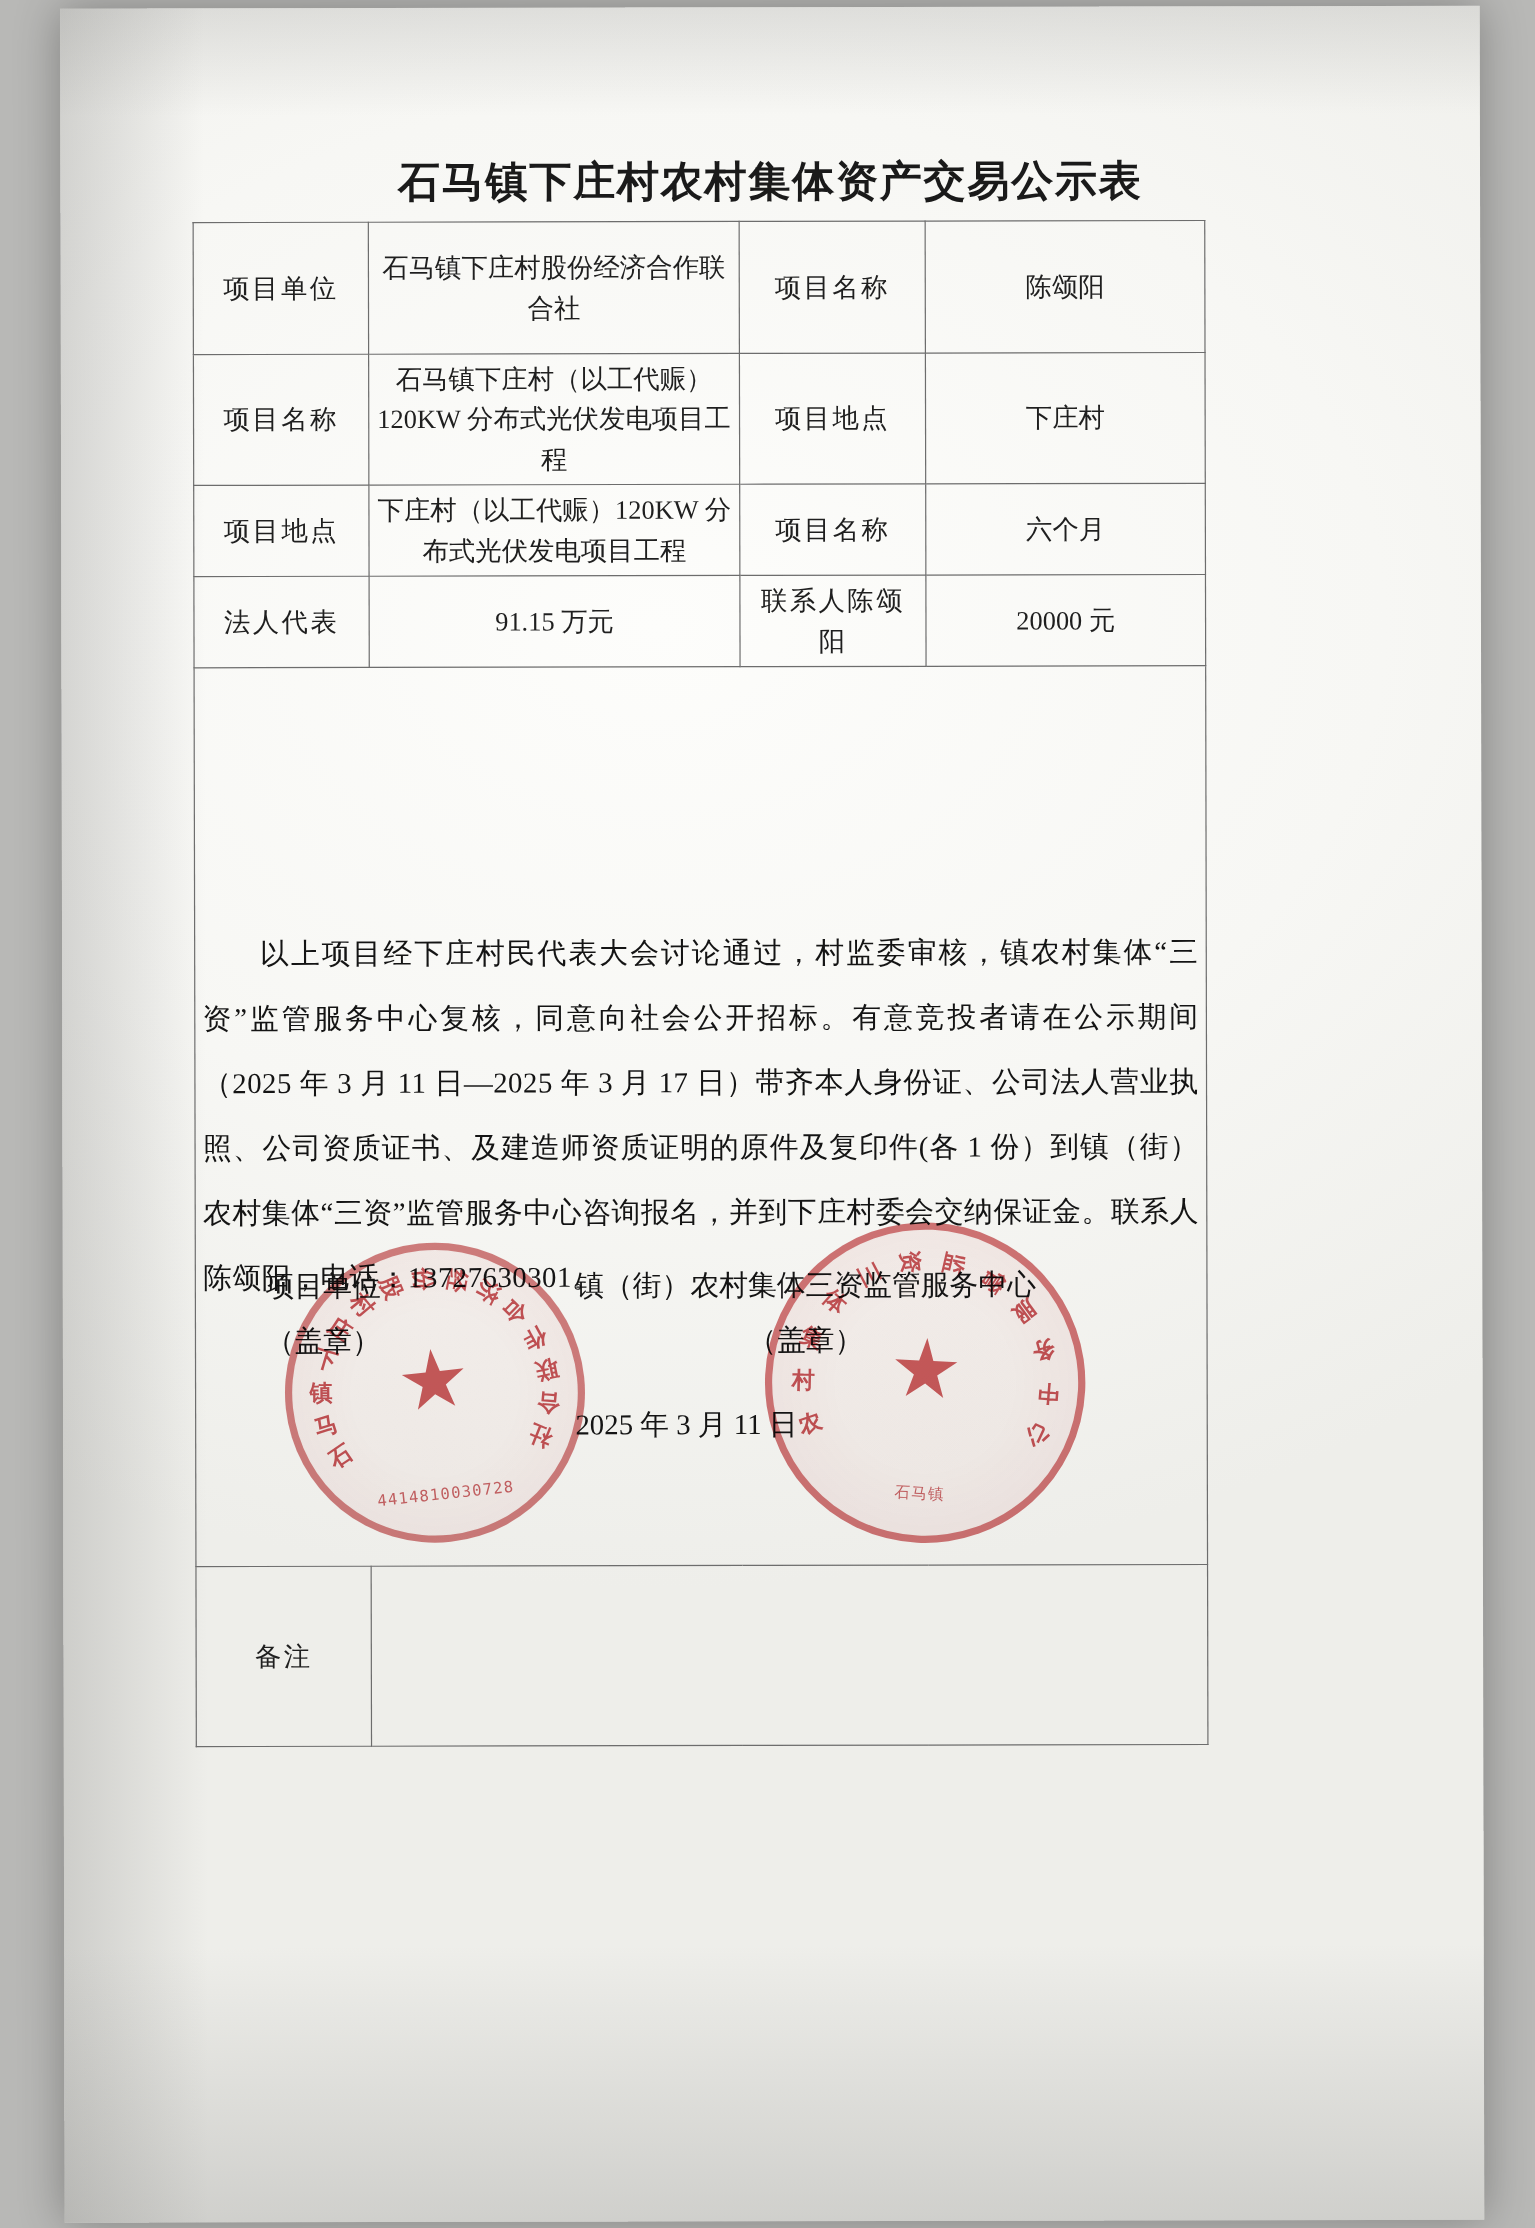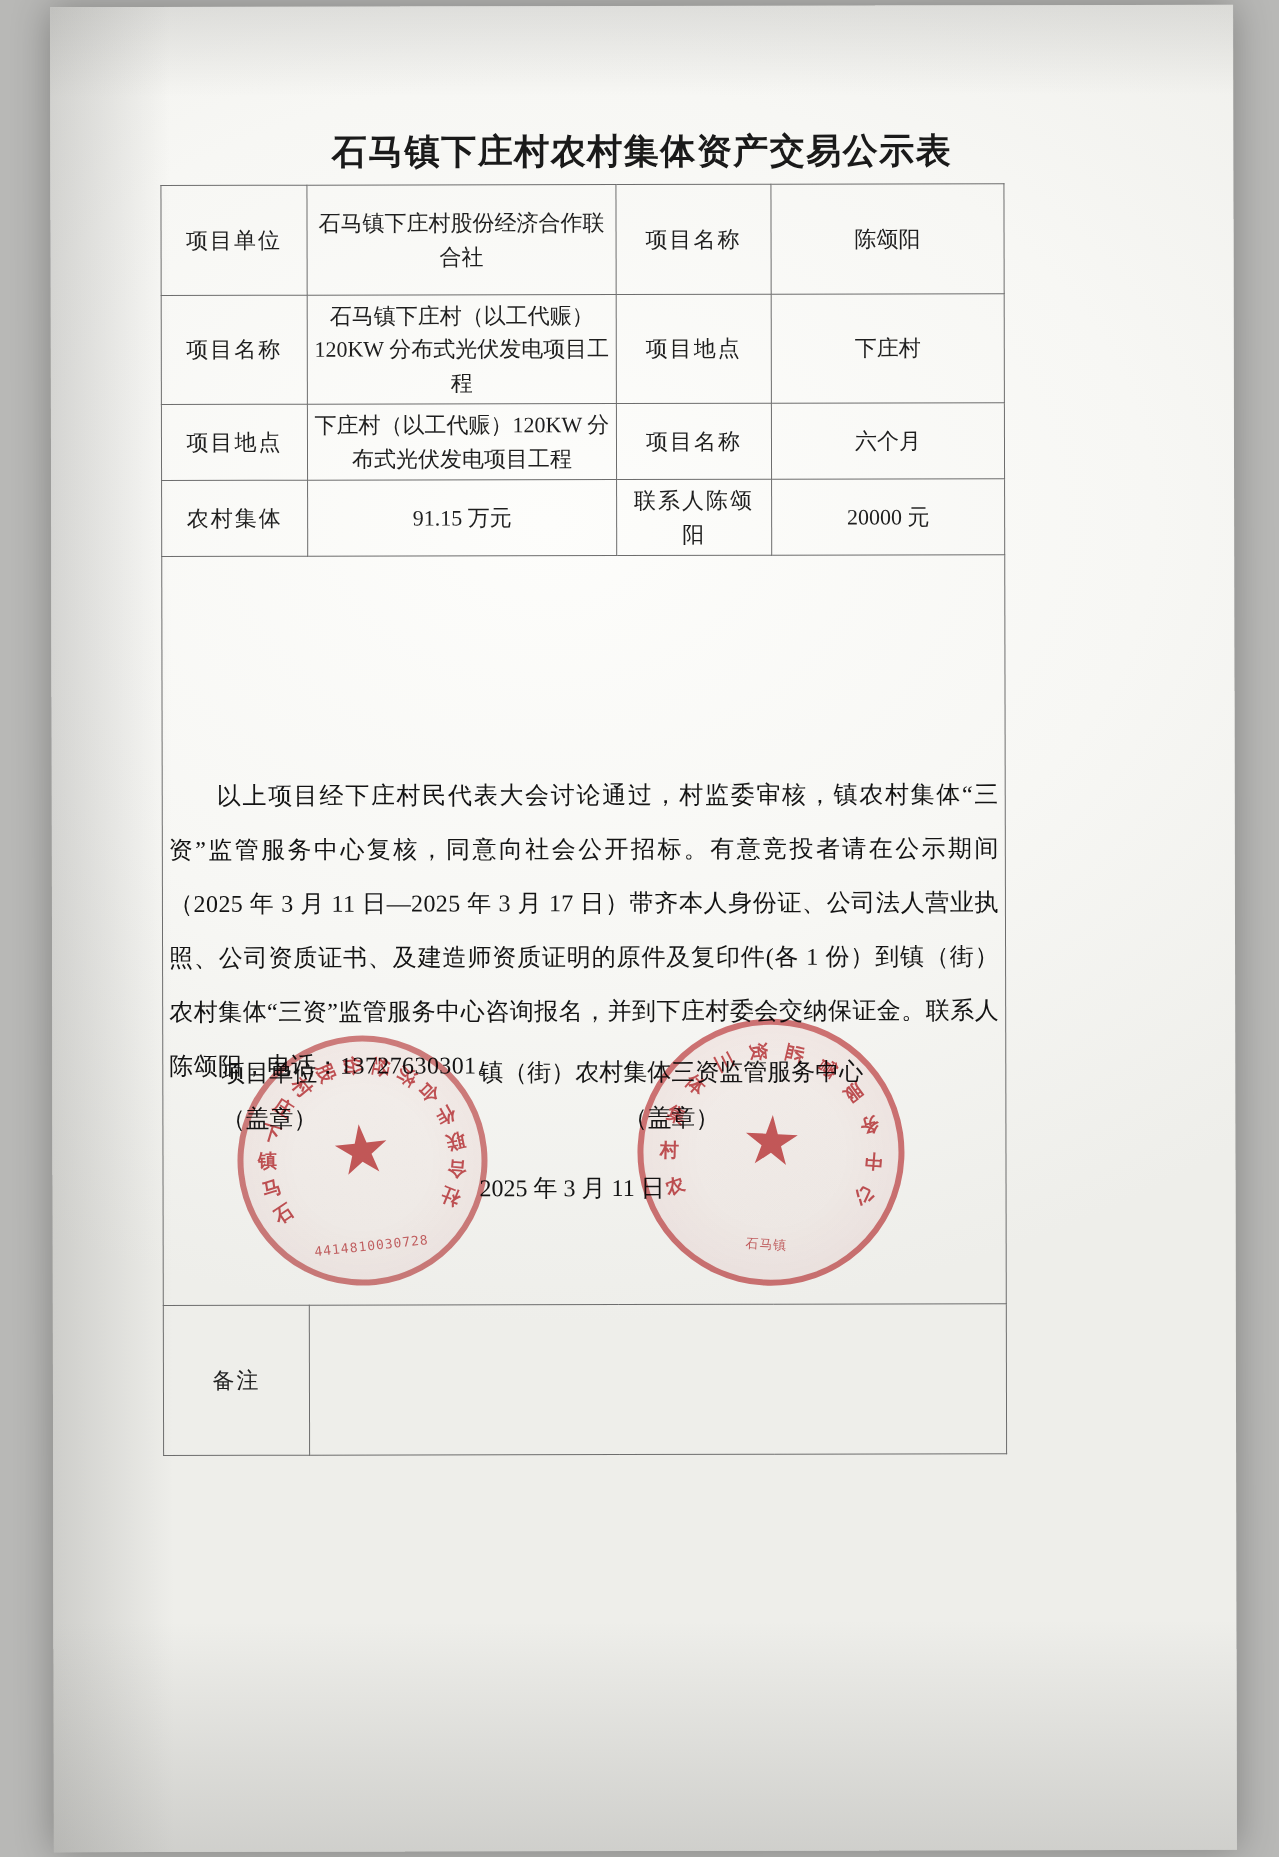--- a/index.html
+++ b/index.html
@@ -223,21 +223,21 @@
           <td class="cell-label">项目地点</td>
           <td class="cell-big">下庄村</td>
         </tr>
         <tr class="row-scale">
           <td class="cell-label">项目地点</td>
           <td class="cell-wrap">下庄村（以工代赈）120KW 分布式光伏发电项目工程</td>
           <td class="cell-label">项目名称</td>
           <td class="cell-big">六个月</td>
         </tr>
         <tr class="row-price">
-          <td class="cell-label">农村集体</td>
+          <td class="cell-label">法人代表</td>
           <td class="cell-big">91.15 万元</td>
           <td class="cell-label">联系人陈颂阳</td>
           <td class="cell-big">20000 元</td>
         </tr>
 
         <tr>
           <td id="body-cell" colspan="4">
             <div id="body-paragraph">以上项目经下庄村民代表大会讨论通过，村监委审核，镇农村集体“三资”监管服务中心复核，同意向社会公开招标。有意竞投者请在公示期间（2025 年 3 月 11 日—2025 年 3 月 17 日）带齐本人身份证、公司法人营业执照、公司资质证书、及建造师资质证明的原件及复印件(各 1 份）到镇（街）农村集体“三资”监管服务中心咨询报名，并到下庄村委会交纳保证金。联系人陈颂阳，电话：13727630301。</div>
 
             <div id="signature-block">

